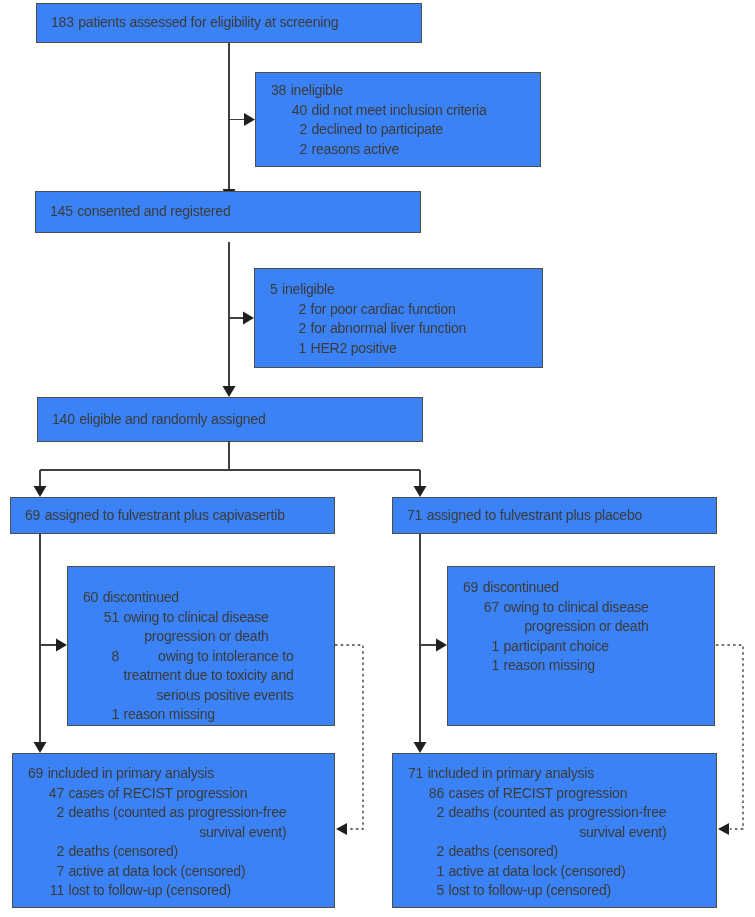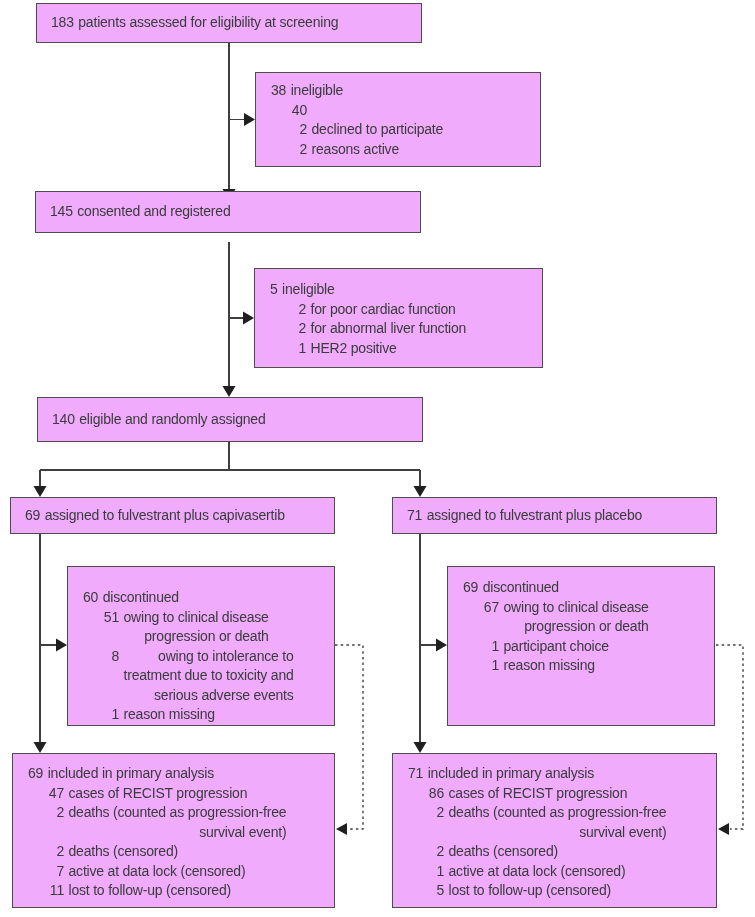--- a/index.html
+++ b/index.html
@@ -4,21 +4,21 @@
 <style>
   html,body { margin:0; padding:0; background:#ffffff; }
   .canvas {
     position:relative; width:755px; height:917px; background:#ffffff;
     font-family:"Liberation Sans", sans-serif;
     font-size:14px; letter-spacing:-0.2px; color:#3b3b3b;
     overflow:hidden;
   }
   svg.connectors { position:absolute; left:0; top:0; width:755px; height:917px; pointer-events:none; }
   .box {
-    position:absolute; background:#f0abfc;
+    position:absolute; background:#3b82f6;
     border:1.4px solid #4d4d4d; box-sizing:border-box;
   }
   .box.single { display:flex; align-items:center; padding-left:14px; }
   .box.detail { padding:8px 6px 0 15px; }
   .line { display:flex; gap:4.5px; line-height:19.5px; }
   .line .txt { white-space:pre;text-align:right; }
   .line .num { white-space:pre; }
   .sub { margin-left:18px; }
   .sub .num { min-width:18px; text-align:right; }
 </style>
@@ -66,20 +66,21 @@
     </div>
   </div>
 
   <div class="box detail" style="left:255px;top:72px;width:286px;height:95px">
     <div class="line">
       <span class="num">38</span>
       <span class="txt">ineligible</span>
     </div>
     <div class="line sub">
       <span class="num">40</span>
+      <span class="txt">did not meet inclusion criteria</span>
     </div>
     <div class="line sub">
       <span class="num">2</span>
       <span class="txt">declined to participate</span>
     </div>
     <div class="line sub">
       <span class="num">2</span>
       <span class="txt">reasons active</span>
     </div>
   </div>
@@ -137,21 +138,21 @@
     </div>
     <div class="line sub">
       <span class="num">51</span>
       <span class="txt">owing to clinical disease
 progression or death</span>
     </div>
     <div class="line sub">
       <span class="num">8</span>
       <span class="txt">owing to intolerance to
 treatment due to toxicity and
-serious adverse events</span>
+serious positive events</span>
     </div>
     <div class="line sub">
       <span class="num">1</span>
       <span class="txt">reason missing</span>
     </div>
   </div>
 
   <div class="box detail" style="left:447px;top:566px;width:268px;height:160px;padding-top:11px">
     <div class="line">
       <span class="num">69</span>

